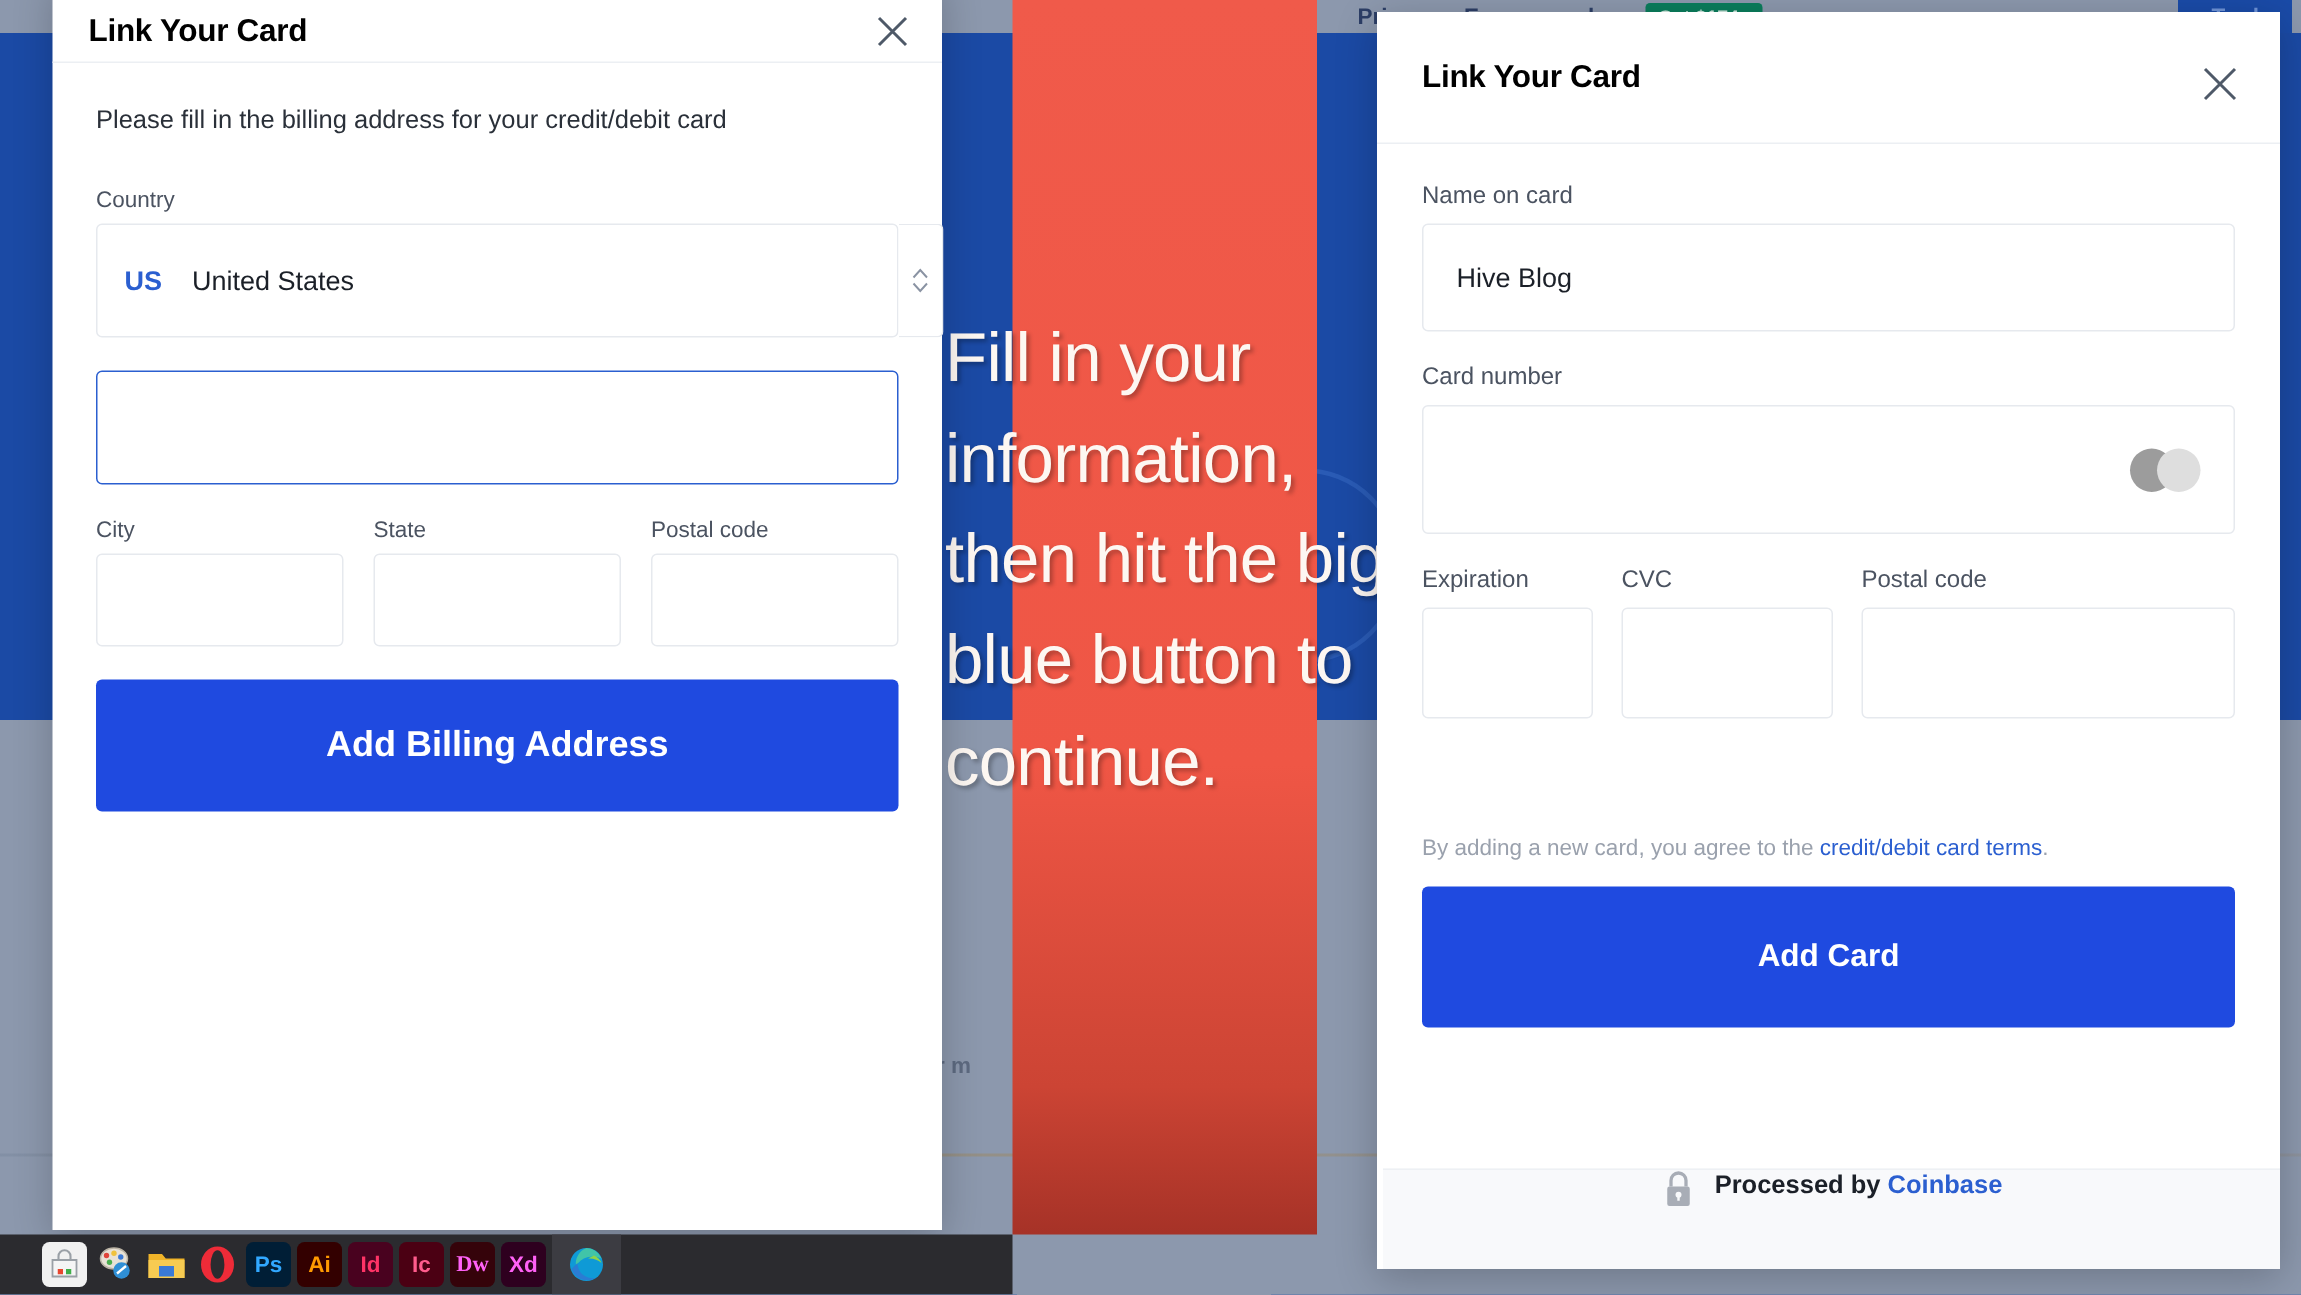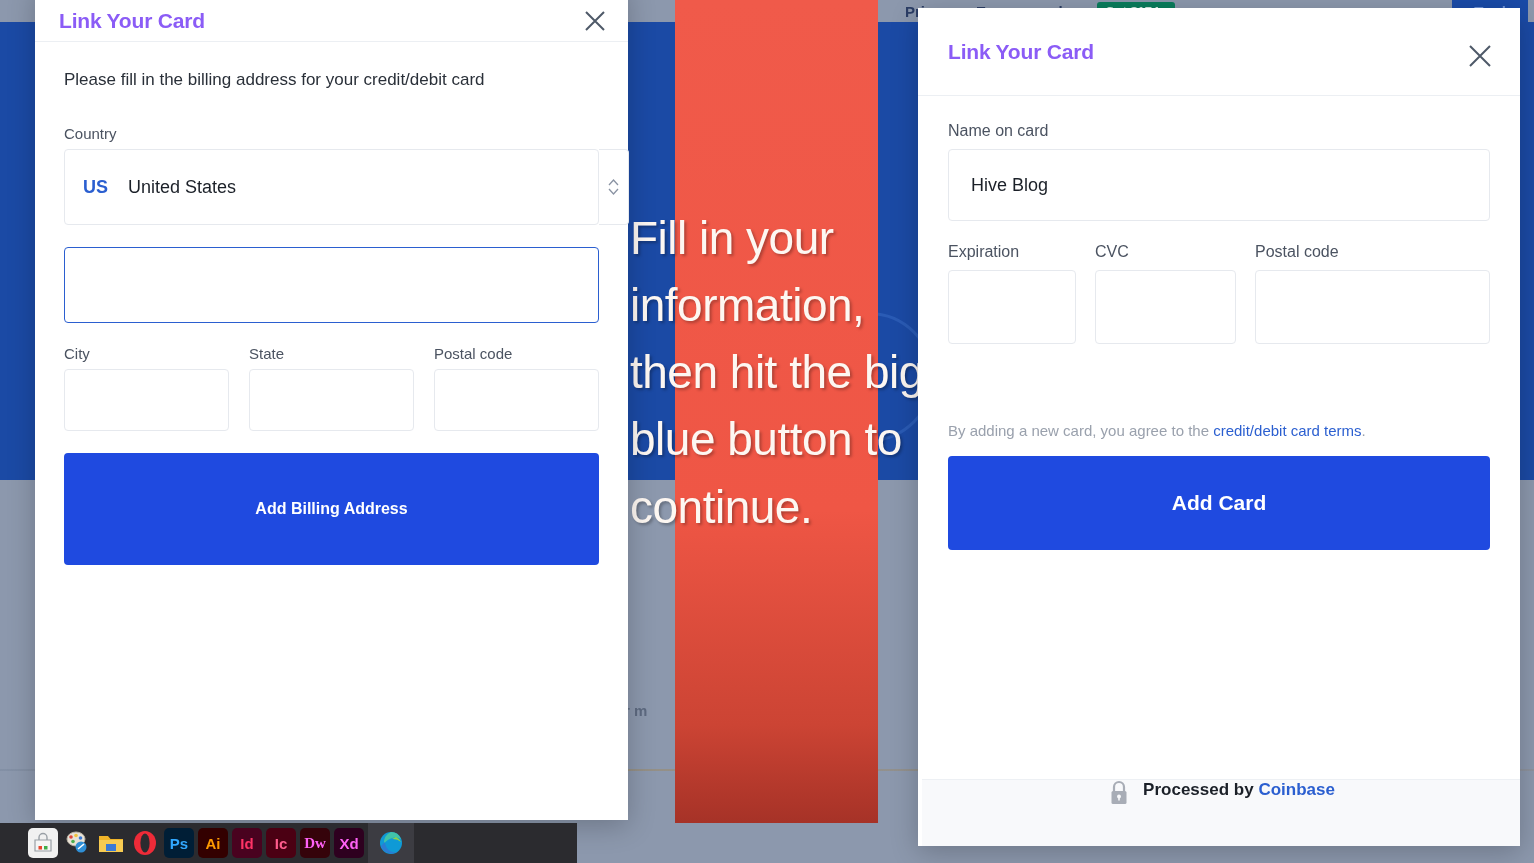--- a/index.html
+++ b/index.html
@@ -67,21 +67,21 @@
 
   
   .modal {
     position: absolute; background: #ffffff;
     box-shadow: 0 6px 26px rgba(0,0,0,.22);
   }
   .modal-head {
     position: relative; display: flex; align-items: center;
     border-bottom: 1px solid #eceff3;
   }
-  .modal-title { font-size: 21px; font-weight: 700; color: #8b5cf6; letter-spacing: -0.2px; }
+  .modal-title { font-size: 21px; font-weight: 700; color: #000000; letter-spacing: -0.2px; }
   .close-x { position: absolute; cursor: pointer; }
   .close-x svg { display: block; }
 
   .field-label {
     font-size: 15px; color: #4b5361; margin-bottom: 7px; display: block;
   }
   .field-box {
     border: 1px solid #e6e9ee; border-radius: 4px; background: #fff;
     width: 100%; display: flex; align-items: center;
     font-size: 18px; color: #1b2028;
@@ -106,54 +106,54 @@
   .country-code { color: #2b5fd0; font-weight: 700; font-size: 18px; margin-right: 20px; }
   .stepper {
     position: absolute; right: -30px; top: 0; height: 76px; width: 30px;
     border: 1px solid #e6e9ee; border-left: none; border-radius: 0 4px 4px 0;
     display: flex; align-items: center; justify-content: center;
     background: #fff; cursor: pointer;
   }
   .triple { display: flex; gap: 20px; }
   .triple .col { flex: 1; }
   .triple .field-box { height: 62px; }
-  #btn-billing { height: 112px; font-size: 16px; margin-top: 22px; }
+  #btn-billing { height: 88px; font-size: 24px; margin-top: 22px; }
 
   
   #modal-right { left: 918px; top: 8px; width: 602px; height: 838px; }
   #modal-right .modal-head { height: 88px; padding: 0 30px; }
   #modal-right .close-x { right: 26px; top: 34px; }
   #modal-right .body { padding: 26px 30px 0 30px; }
   #modal-right .grp { margin-bottom: 22px; }
   #modal-right .field-box { height: 72px; padding: 0 22px; }
   #modal-right .field-label { font-size: 16px; color: #4b5361; margin-bottom: 9px; }
   .mc-icon { margin-left: auto; display: flex; align-items: center; }
   .mc-c1 { width: 29px; height: 29px; border-radius: 50%; background: #9c9c9c; }
   .mc-c2 { width: 29px; height: 29px; border-radius: 50%; background: #dedede; margin-left: -11px; }
   .trio { display: flex; gap: 19px; }
-  .trio .c-exp { width: 128px; }
+  .trio .c-exp { width: 114px; }
   .trio .c-cvc { width: 141px; }
   .trio .c-pc { flex: 1; }
   .trio .field-box { height: 74px; }
   .terms {
     font-size: 15px; color: #9aa1ad; margin-top: 78px; margin-bottom: 17px;
   }
   .terms a { color: #2b5fd0; text-decoration: none; }
   #btn-addcard { height: 94px; font-size: 21px; }
   .footer-bar {
     position: absolute; left: 4px; right: 0; bottom: 0; height: 67px;
     background: #f8f9fb; border-top: 1px solid #edf0f4;
     display: flex; justify-content: center; gap: 12px;
   }
   .footer-text { font-size: 17px; font-weight: 700; color: #1b2028; }
   .footer-text .cb { color: #2b5fd0; }
 
   
   .taskbar {
-    position: absolute; left: 0; bottom: 0; width: 577px; height: 40px;
+    position: absolute; left: 0; bottom: 0; width: 675px; height: 40px;
     background: #2b2b2f; display: flex; align-items: center; gap: 4px;
     padding-left: 28px;
   }
   .tb-icon {
     width: 30px; height: 30px; border-radius: 5px;
     display: flex; align-items: center; justify-content: center;
     font-size: 14px; font-weight: 700; color: #fff; flex: none;
   }
   .tb-adobe { font-size: 15px; }
   .tb-active { background: #3c3c42; border-radius: 0; width: 46px; height: 40px; }
@@ -249,20 +249,29 @@
     </div>
 
     <div class="body">
       <div class="grp">
         <label class="field-label">Name on card</label>
         <div class="field-box">
           <span>Hive Blog</span>
         </div>
       </div>
 
+      <div class="grp">
+        <label class="field-label">Card number</label>
+        <div class="field-box" style="height:86px;">
+          <span class="mc-icon">
+            <span class="mc-c1"></span>
+              <span class="mc-c2"></span>
+          </span>
+        </div>
+      </div>
 
       <div class="trio">
         <div class="c-exp">
           <label class="field-label">Expiration</label>
           <input class="field-box" type="text" style="height: 74px; padding: 0px 14px;">
         </div>
         <div class="c-cvc">
           <label class="field-label">CVC</label>
           <input class="field-box" type="text" style="height: 74px; padding: 0px 14px;">
         </div>

